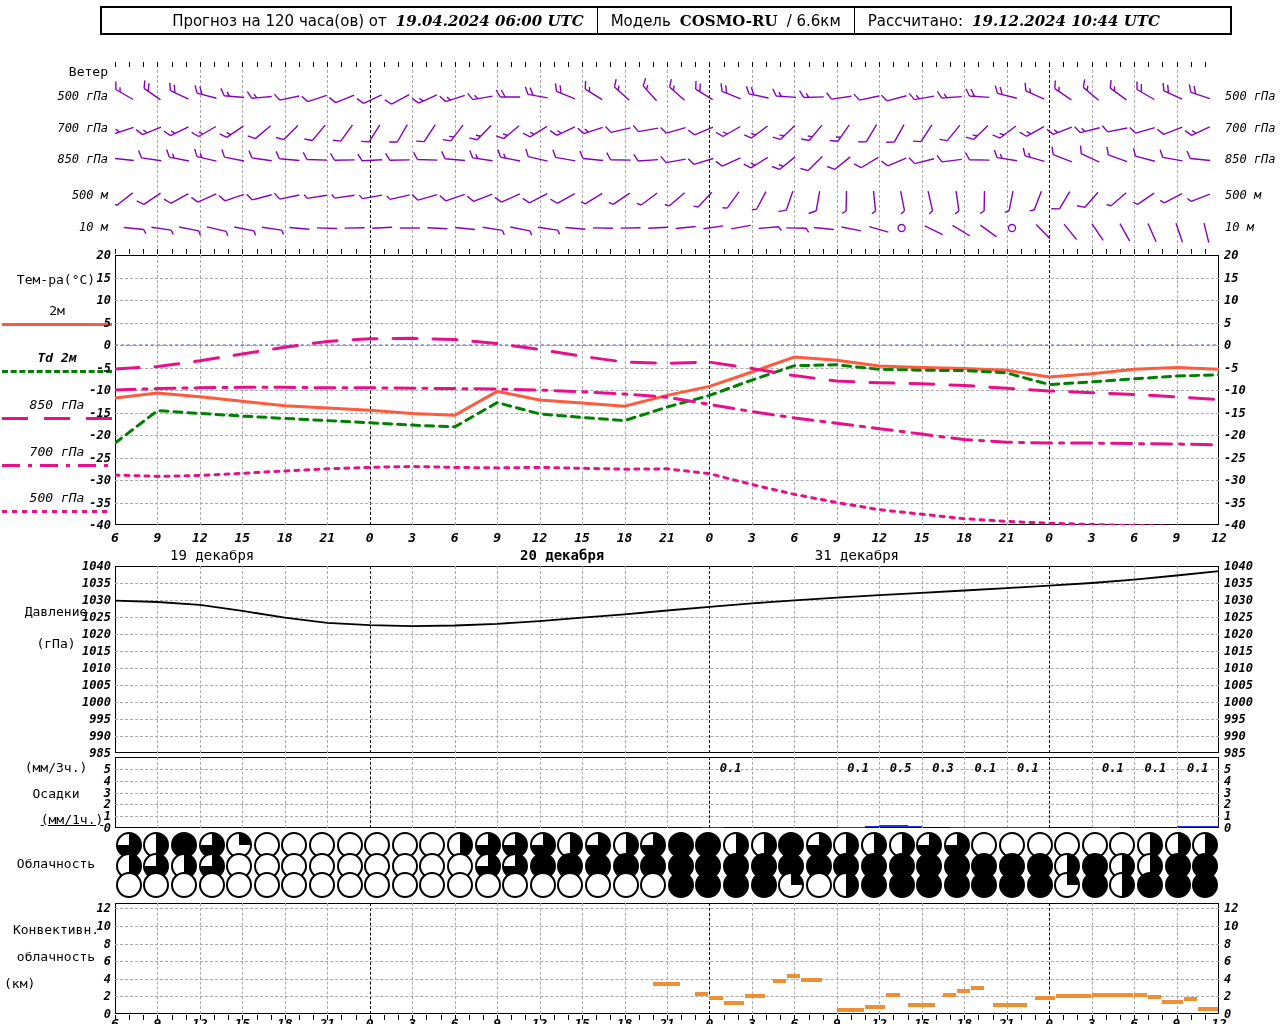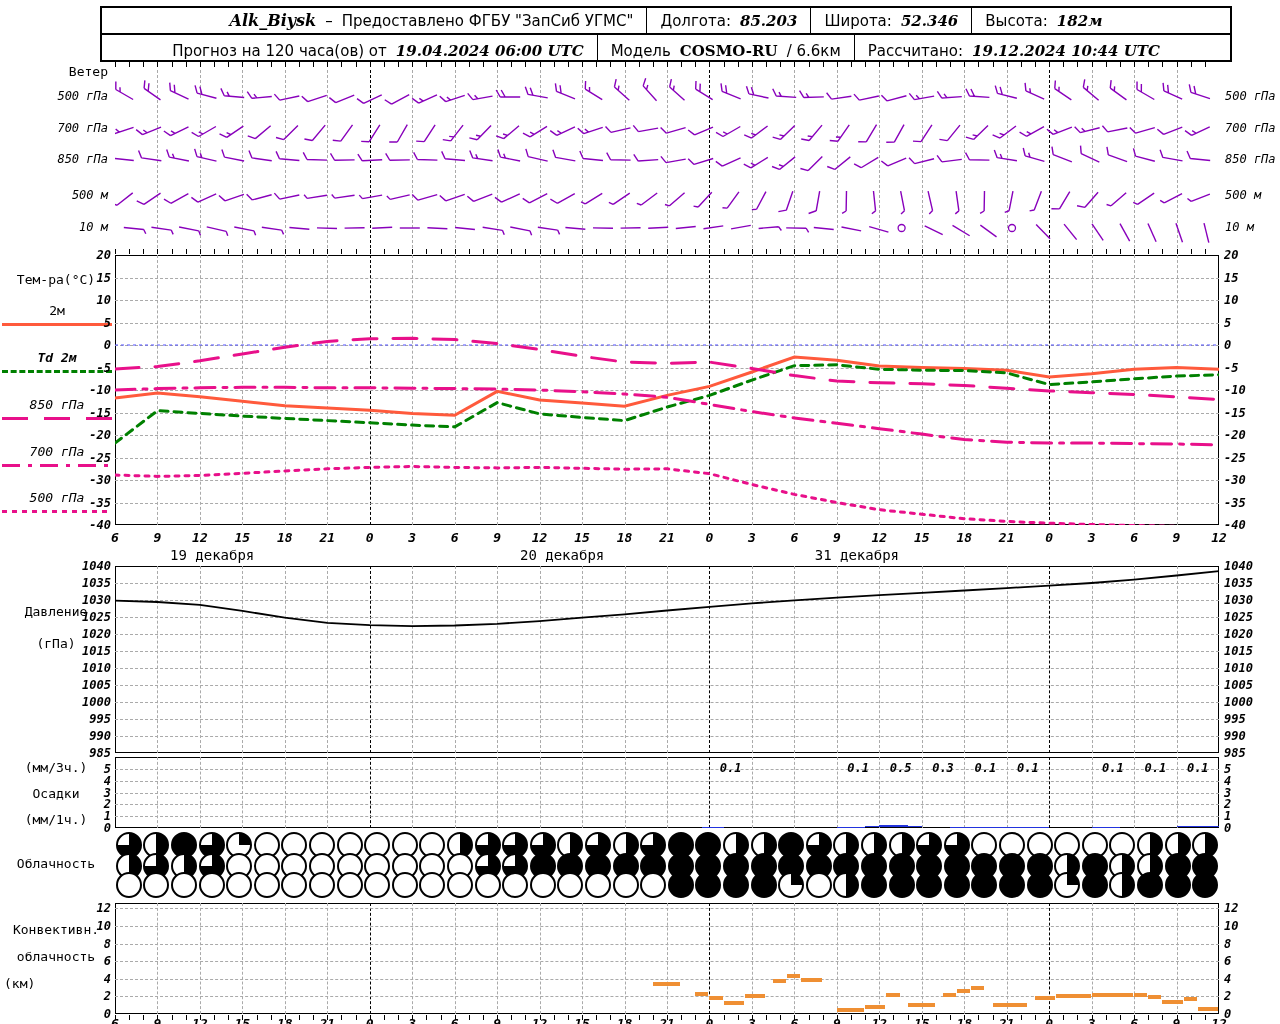--- a/index.html
+++ b/index.html
@@ -29,34 +29,20 @@
   .ls-dot{background:repeating-linear-gradient(90deg,#e8108a 0 5px,transparent 5px 10px);}
   .tickstrip{position:absolute;height:5px;background:repeating-linear-gradient(90deg,#000 0 1px,transparent 1px 14.154px);}
   .cloud-circle{position:absolute;width:22px;height:22px;border:2px solid #000;border-radius:50%;box-sizing:content-box;background:#fff;}
 </style>
 </head>
 <body>
 
 <div id="canvas">
 
   <div class="hdr">
-    <div class="hdr-row">
-      <span class="station">Alk_Biysk</span>
-      <span>–</span>
-      <span>Предоставлено ФГБУ "ЗапСиб УГМС"</span>
-      <span class="vbar"></span>
-      <span>Долгота:</span>
-      <span class="val">85.203</span>
-      <span class="vbar"></span>
-      <span>Широта:</span>
-      <span class="val">52.346</span>
-      <span class="vbar"></span>
-      <span>Высота:</span>
-      <span class="val">182м</span>
-    </div>
     <div class="hdr-row">
       <span>Прогноз на 120 часа(ов) от</span>
       <span class="val">19.04.2024 06:00 UTC</span>
       <span class="vbar"></span>
       <span>Модель</span>
       <span class="model">COSMO-RU</span>
       <span>/ 6.6км</span>
       <span class="vbar"></span>
       <span>Рассчитано:</span>
       <span class="val">19.12.2024 10:44 UTC</span>
@@ -85,21 +71,21 @@
   <div class="legend-item" style="left:2px;top:490px;">
     <span style="font-style:italic;">500 гПа</span>
     <div class="ls-bar ls-dot"></div>
   </div>
 
   <span class="leftlab" style="left:4px;top:604px;width:104px;text-align:center;">Давление</span>
   <span class="leftlab" style="left:4px;top:636px;width:104px;text-align:center;">(гПа)</span>
 
   <span class="leftlab" style="left:4px;top:760px;width:104px;text-align:center;">(мм/3ч.)</span>
   <span class="leftlab" style="left:4px;top:786px;width:104px;text-align:center;">Осадки</span>
-  <span class="leftlab" style="left:4px;top:812px;width:104px;text-align:center;">(мм/1ч.)</span>
+  <span class="leftlab" style="left:20px;top:812px;width:104px;text-align:center;text-decoration:underline;">(мм/1ч.)</span>
 
   <span class="leftlab" style="left:4px;top:856px;width:104px;text-align:center;">Облачность</span>
 
   <span class="leftlab" style="left:4px;top:922px;width:104px;text-align:center;">Конвективн.</span>
   <span class="leftlab" style="left:4px;top:949px;width:104px;text-align:center;">облачность</span>
   <span class="leftlab" style="left:4px;top:976px;width:104px;">(км)</span>
 
   <div id="plot-layer">
       <div class="panel" style="position: absolute; left: 115px; top: 255px; width: 1104px; height: 270px;"></div>
       <div class="panel" style="position: absolute; left: 115px; top: 566px; width: 1104px; height: 187px;"></div>
@@ -386,21 +372,21 @@
       <div class="xlabel" style="position: absolute; left: 1049.15px; top: 1016px;">0</div>
       <div class="xlabel" style="position: absolute; left: 1091.62px; top: 530px;">3</div>
       <div class="xlabel" style="position: absolute; left: 1091.62px; top: 1016px;">3</div>
       <div class="xlabel" style="position: absolute; left: 1134.08px; top: 530px;">6</div>
       <div class="xlabel" style="position: absolute; left: 1134.08px; top: 1016px;">6</div>
       <div class="xlabel" style="position: absolute; left: 1176.54px; top: 530px;">9</div>
       <div class="xlabel" style="position: absolute; left: 1176.54px; top: 1016px;">9</div>
       <div class="xlabel" style="position: absolute; left: 1219px; top: 530px;">12</div>
       <div class="xlabel" style="position: absolute; left: 1219px; top: 1016px;">12</div>
       <div class="datelabel" style="position: absolute; left: 212.152px; top: 547px;">19 декабря</div>
-      <div class="datelabel" style="position: absolute; left: 562.12px; top: 547px;">20 декабря</div>
+      <div class="datelabel" style="position: absolute; left: 562.12px; top: 547px; font-weight: bold;">20 декабря</div>
       <div class="datelabel" style="position: absolute; left: 856.888px; top: 547px;">31 декабря</div>
       <div class="tickstrip" style="position: absolute; left: 115px; top: 62px; width: 1104px;"></div>
       <div class="tickstrip" style="position: absolute; left: 115px; top: 249px; width: 1104px;"></div>
       <div class="tickstrip" style="position: absolute; left: 115px; top: 1015px; width: 1104px;"></div>
       <div style="position: absolute; left: 30px; top: 89px; width: 78px; text-align: right; font-family: &quot;DejaVu Sans Mono&quot;, monospace; font-size: 12px; font-style: italic;">500 гПа</div>
       <div style="position: absolute; left: 1225px; top: 89px; width: 60px; font-family: &quot;DejaVu Sans Mono&quot;, monospace; font-size: 12px; font-style: italic;">500 гПа</div>
       <div style="position: absolute; left: 30px; top: 121px; width: 78px; text-align: right; font-family: &quot;DejaVu Sans Mono&quot;, monospace; font-size: 12px; font-style: italic;">700 гПа</div>
       <div style="position: absolute; left: 1225px; top: 121px; width: 60px; font-family: &quot;DejaVu Sans Mono&quot;, monospace; font-size: 12px; font-style: italic;">700 гПа</div>
       <div style="position: absolute; left: 30px; top: 152px; width: 78px; text-align: right; font-family: &quot;DejaVu Sans Mono&quot;, monospace; font-size: 12px; font-style: italic;">850 гПа</div>
       <div style="position: absolute; left: 1225px; top: 152px; width: 60px; font-family: &quot;DejaVu Sans Mono&quot;, monospace; font-size: 12px; font-style: italic;">850 гПа</div>

